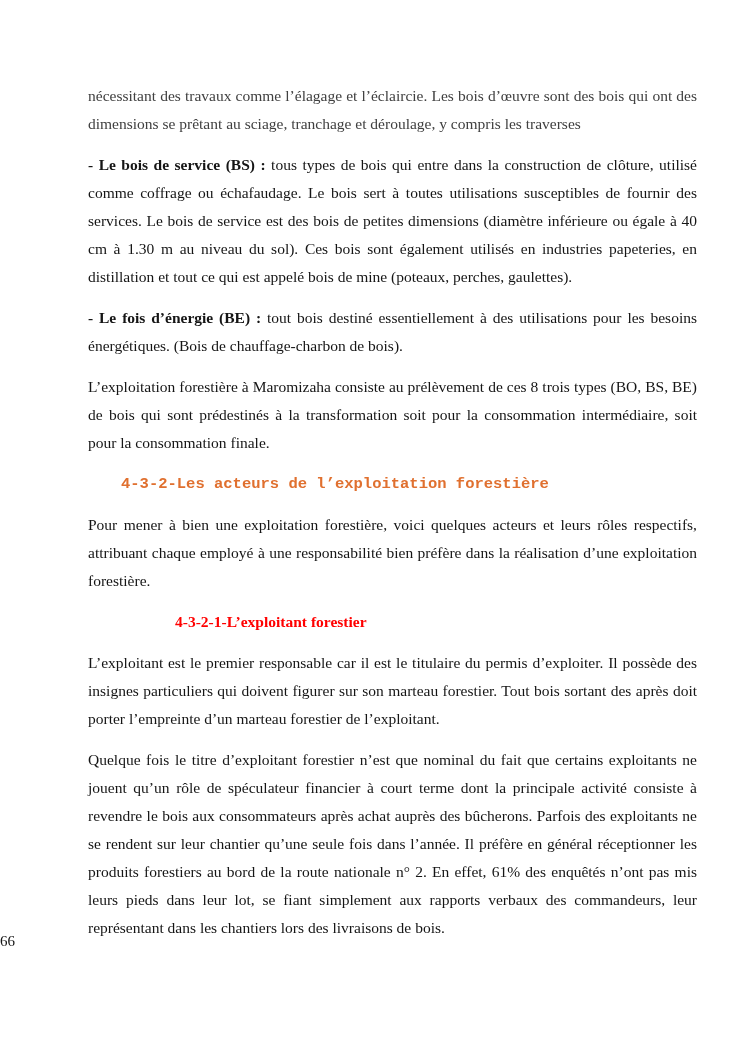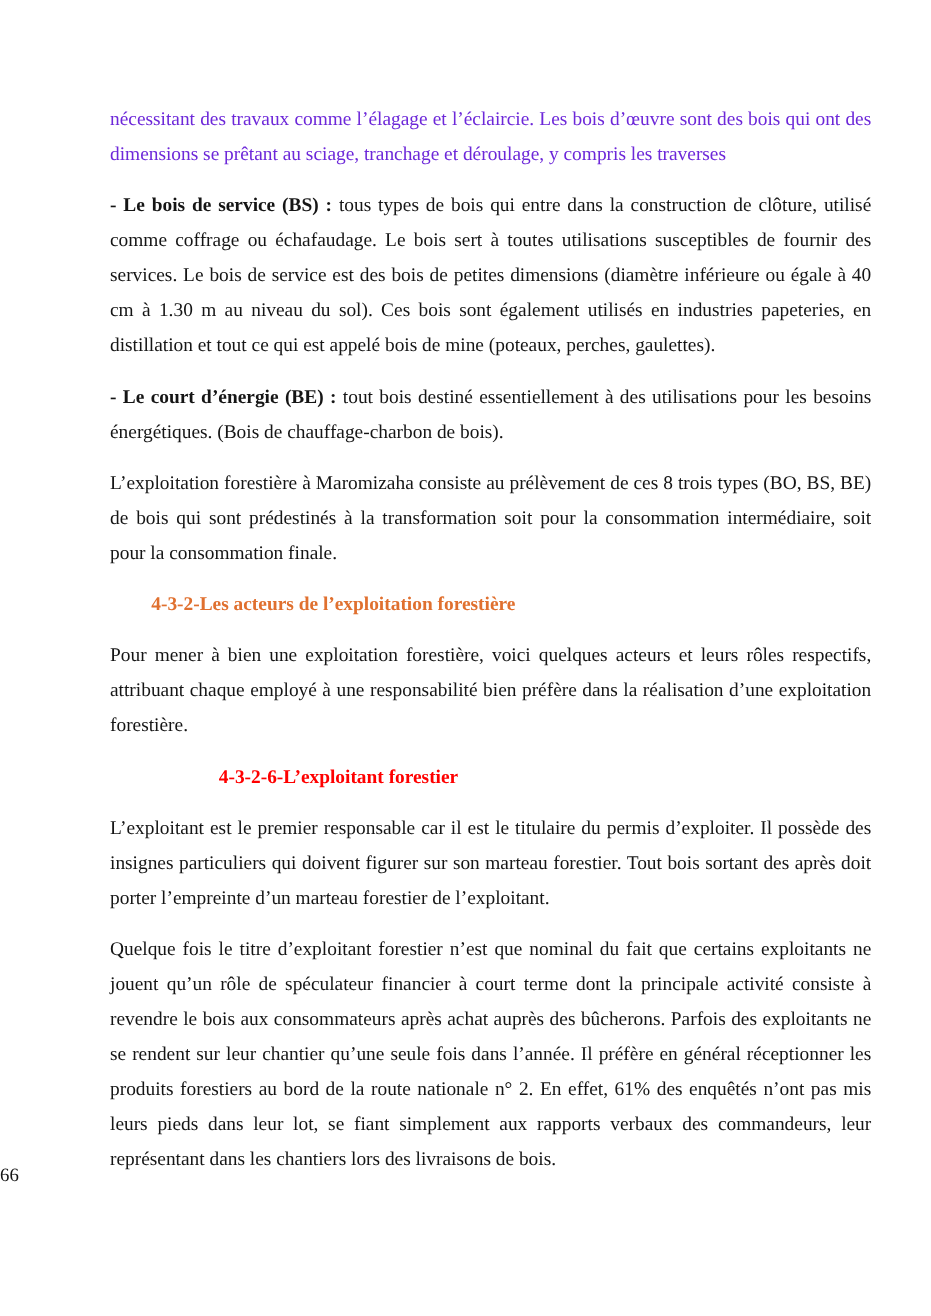--- a/index.html
+++ b/index.html
@@ -32,58 +32,59 @@
     font-weight: bold;
   }
   .heading {
     margin: 0 0 13px 0;
     font-size: 15.5px;
     line-height: 28px;
     font-weight: bold;
   }
   .heading.section {
     margin-left: 33px;
+    font-family: Liberation Mono, monospace;
   }
   .heading.subsection {
     margin-left: 87px;
   }
   .page-number {
     position: absolute;
     top: 930px;
     left: 0;
     width: 100%;
     font-size: 15px;
     line-height: 22px;
   }
 </style>
 </head>
 <body>
 
 <div class="page">
   <div class="content">
 
-    <p style="color: #6d28d9;">nécessitant des travaux comme l’élagage et l’éclaircie. Les bois d’œuvre sont des bois qui ont des dimensions se prêtant au sciage, tranchage et déroulage, y compris les traverses</p>
+    <p style="color: #404040;">nécessitant des travaux comme l’élagage et l’éclaircie. Les bois d’œuvre sont des bois qui ont des dimensions se prêtant au sciage, tranchage et déroulage, y compris les traverses</p>
 
     <p>
       <span class="lead">- Le bois de service (BS) :</span>
       <span>tous types de bois qui entre dans la construction de clôture, utilisé comme coffrage ou échafaudage. Le bois sert à toutes utilisations susceptibles de fournir des services. Le bois de service est des bois de petites dimensions (diamètre inférieure ou égale à 40 cm à 1.30 m au niveau du sol). Ces bois sont également  utilisés en industries papeteries, en distillation et tout ce qui est appelé bois de mine (poteaux, perches, gaulettes).</span>
     </p>
 
     <p>
-      <span class="lead">- Le court d’énergie (BE) :</span>
+      <span class="lead">- Le fois d’énergie (BE) :</span>
       <span>tout bois destiné essentiellement à des utilisations pour les besoins énergétiques. (Bois de chauffage-charbon de bois).</span>
     </p>
 
     <p>L’exploitation forestière à Maromizaha consiste au prélèvement de ces 8 trois types (BO, BS, BE) de bois qui sont prédestinés à la transformation soit pour la consommation intermédiaire, soit pour la consommation finale.</p>
 
     <h2 class="heading section" style="color: rgb(224, 112, 47);">4-3-2-Les acteurs de l’exploitation forestière</h2>
 
     <p>Pour mener à bien une exploitation forestière, voici quelques acteurs et leurs rôles respectifs, attribuant chaque employé à une responsabilité bien préfère dans la réalisation d’une exploitation forestière.</p>
 
-    <h2 class="heading subsection" style="color: rgb(255, 0, 0);">4-3-2-6-L’exploitant forestier</h2>
+    <h2 class="heading subsection" style="color: rgb(255, 0, 0);">4-3-2-1-L’exploitant forestier</h2>
 
     <p>L’exploitant est le premier responsable car il est le titulaire du permis d’exploiter. Il possède des insignes particuliers qui doivent figurer sur son marteau forestier. Tout bois sortant des après doit porter l’empreinte d’un marteau forestier de l’exploitant.</p>
 
     <p>Quelque fois le titre d’exploitant forestier n’est que nominal du fait que certains exploitants ne jouent qu’un rôle de spéculateur financier à court terme dont la principale activité consiste à revendre le bois aux consommateurs après achat auprès des bûcherons. Parfois des exploitants ne se rendent sur leur chantier qu’une seule fois dans l’année. Il préfère en général réceptionner les produits forestiers au bord de la route nationale n° 2. En effet, 61% des enquêtés n’ont pas mis leurs pieds dans leur lot, se fiant simplement aux rapports verbaux des commandeurs, leur représentant dans les chantiers lors des livraisons de bois.</p>
 
   </div>
 
   <div class="page-number">66</div>
 </div>
 

